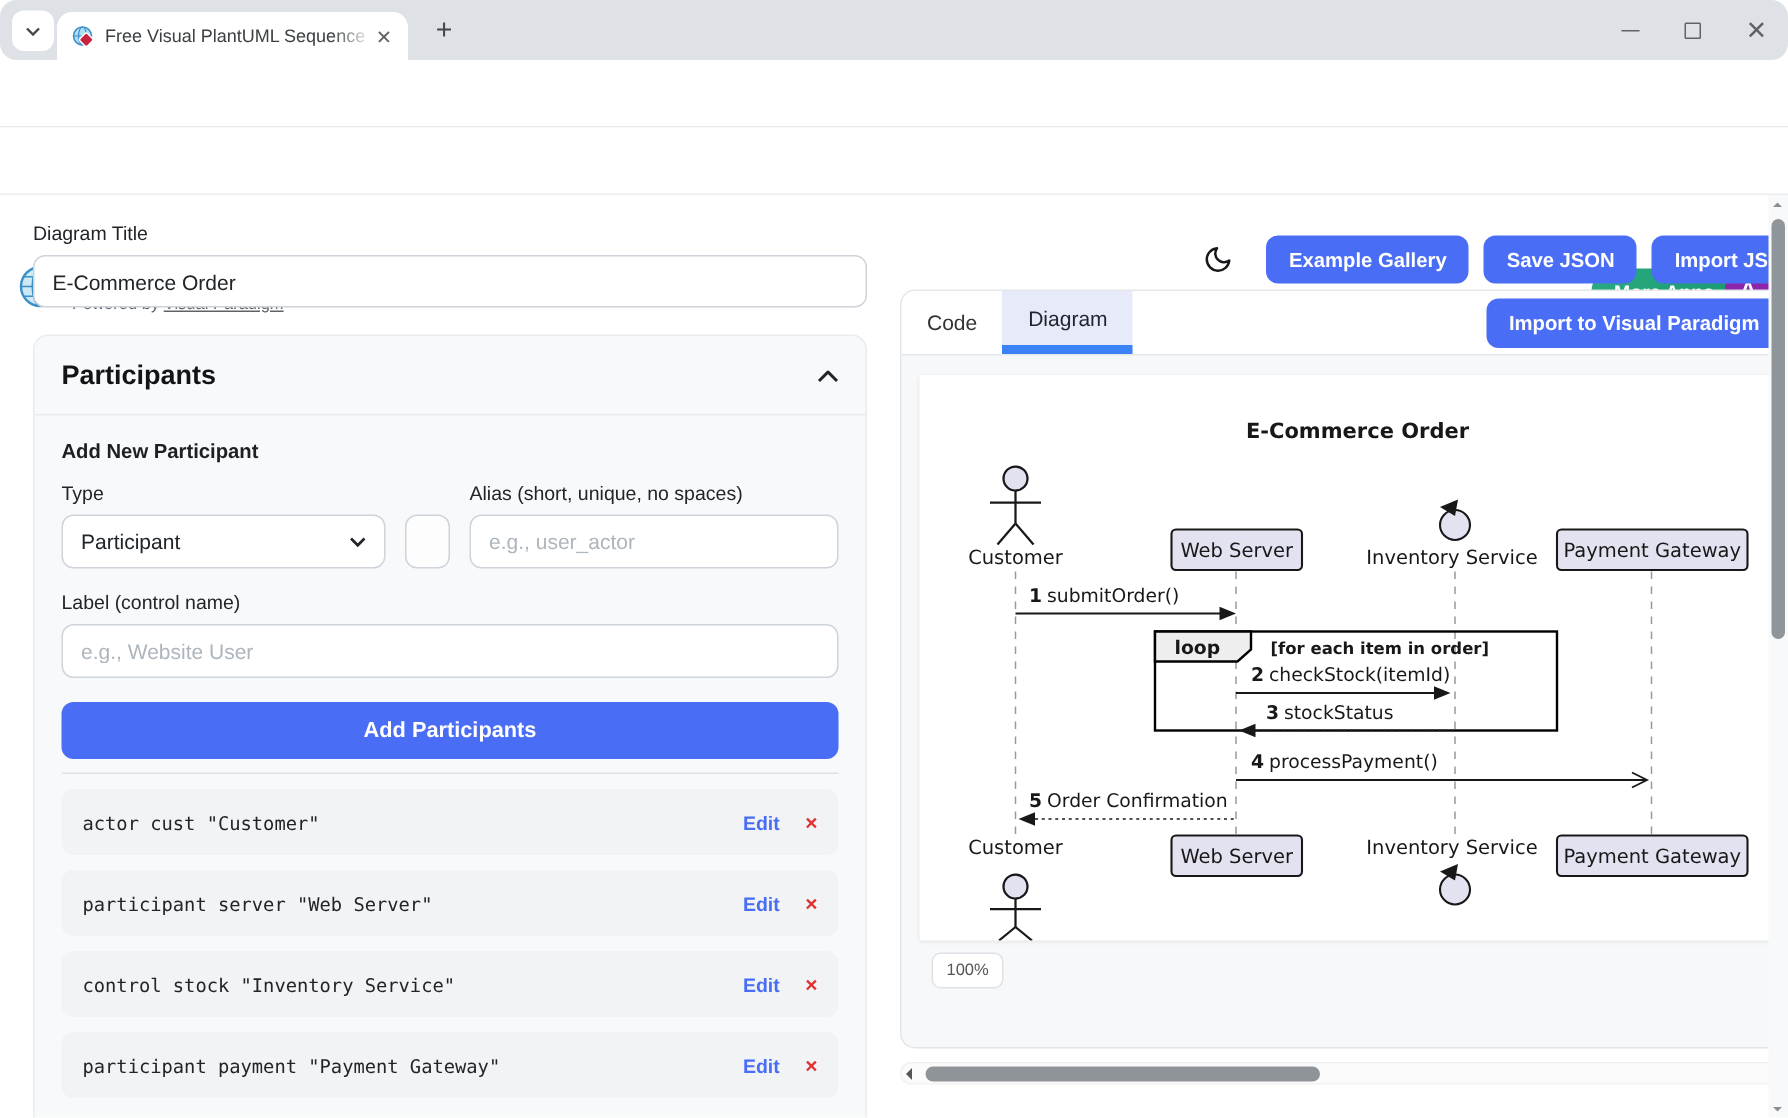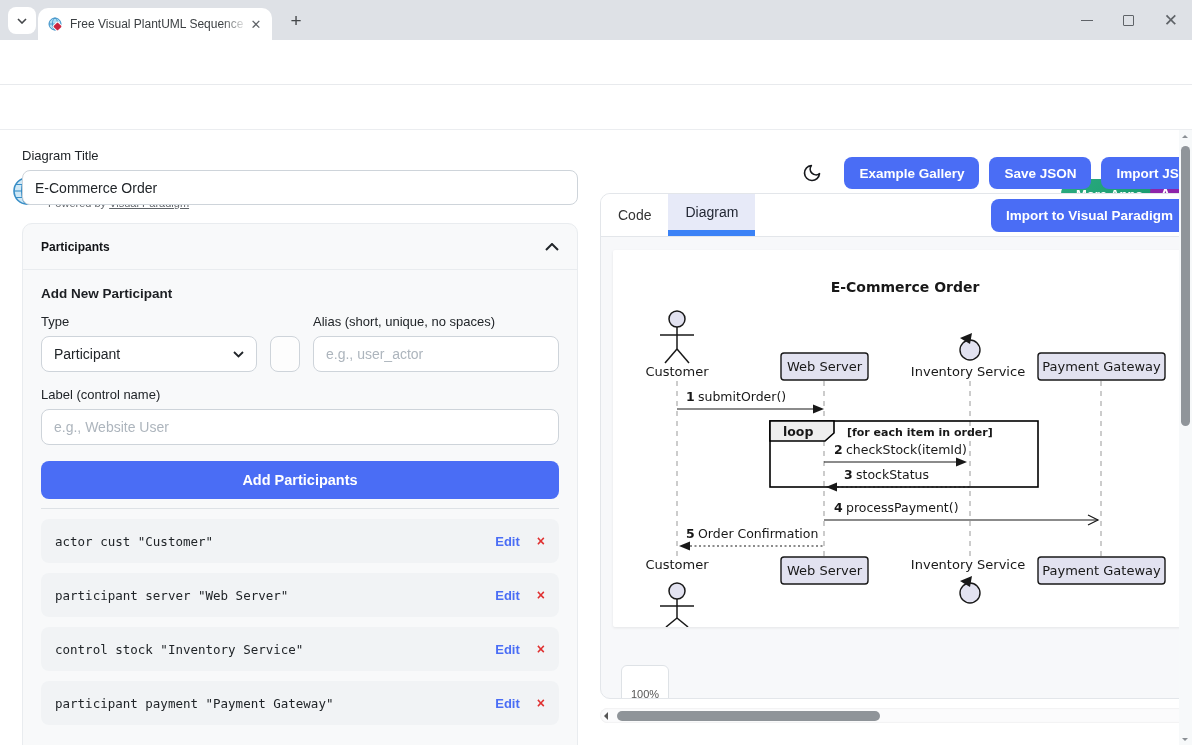--- a/index.html
+++ b/index.html
@@ -1,20 +1,20 @@
 <!DOCTYPE html>
 <html><head>
 <meta charset="utf-8">
 <style>
   * { margin:0; padding:0; box-sizing:border-box; }
   html,body { width:1192px; height:745px; }
   body { position:relative; overflow:hidden; background:#fff; font-family:"Liberation Sans",sans-serif; color:#202124; }
 
   
-  .tabstrip { position:absolute; left:0; top:0; width:1192px; height:40px; background:#dee1e6; }
+  .tabstrip { position:absolute; left:0; top:0; width:1192px; height:40px; background:#dee1e6;border-radius:11px; }
   .tab-search { position:absolute; left:8px; top:7px; width:28px; height:27px; background:#fff; border-radius:8px; display:flex; align-items:center; justify-content:center; }
   .active-tab { position:absolute; left:38px; top:8px; width:234px; height:32px; background:#fff; border-radius:10px 10px 0 0; display:flex; align-items:center; padding:0 8px 0 10px; }
   .tab-title { flex:1; font-size:12px; color:#3c4043; white-space:nowrap; overflow:hidden; -webkit-mask-image:linear-gradient(90deg,#000 85%,transparent); mask-image:linear-gradient(90deg,#000 85%,transparent); }
   .tab-close { width:16px; height:16px; display:flex; align-items:center; justify-content:center; color:#5f6368; font-size:13px; }
   .new-tab { position:absolute; left:284px; top:9px; width:24px; height:24px; display:flex; align-items:center; justify-content:center; font-size:19px; color:#44474a; }
   .win-controls { position:absolute; right:14px; top:0; height:40px; display:flex; align-items:center; gap:30px; color:#5f6368; }
   .win-min { width:12px; border-top:1.5px solid #5f6368; }
   .win-max { width:11px; height:11px; border:1.5px solid #5f6368; border-radius:1px; }
   .win-close { font-size:17px; line-height:1; }
 
@@ -41,21 +41,21 @@
   .more-apps { position:absolute; left:1061px; top:94px; height:30px; padding:0 15px; border-radius:16px; background:linear-gradient(135deg,#2bab80,#17996d); color:#fff; font-size:13px; font-weight:bold; display:flex; align-items:center; border:none; }
   .hdr-avatar { position:absolute; left:1150px; top:93px; width:31px; height:31px; border-radius:50%; background:#8e24aa; color:#fff; font-weight:bold; font-size:15px; display:flex; align-items:center; justify-content:center; }
 
   
   .left-panel { position:absolute; left:22px; top:148px; width:556px; }
   .fld-label { font-size:13px; color:#212529; margin-bottom:7px; }
   .text-input { width:100%; height:35px; border:1px solid #ced4da; border-radius:8px; background:#fff; padding:0 12px; font-size:14px; color:#212529; font-family:"Liberation Sans",sans-serif; }
   .text-input::placeholder { color:#adb5bd; }
   .card { margin-top:18px; background:#f8f9fa; border:1px solid #e9ecef; border-radius:10px; height:640px; overflow:hidden; }
   .card-head { display:flex; align-items:center; justify-content:space-between; padding:16px 18px 15px; border-bottom:1px solid #e9ecef; }
-  .card-head h2 { font-size:12px; color:#121417; }
+  .card-head h2 { font-size:18px; color:#121417; }
   .card-body { padding:16px 18px; }
   .sec-h { font-size:13.5px; font-weight:bold; color:#1c1f23; }
   .form-row { display:flex; gap:13px; margin-top:13px; }
   .col-type { width:216px; }
   .col-alias { flex:1; }
   .mini-box { width:30px; height:36px; align-self:flex-end; background:#fdfdfd; border:1px solid #ced4da; border-radius:8px; }
   .select { height:36px; background:#fff; border:1px solid #ced4da; border-radius:8px; display:flex; align-items:center; justify-content:space-between; padding:0 12px; font-size:14px; color:#212529; }
   .field36 { height:36px; }
   .lbl2 { margin-top:15px; }
   .btn-primary { margin-top:16px; width:100%; height:38px; background:#4a6df5; border:none; border-radius:8px; color:#fff; font-size:14.5px; font-weight:bold; font-family:"Liberation Sans",sans-serif; }
@@ -72,21 +72,21 @@
   .moon-btn { margin-right:12px; display:flex; align-items:center; }
   .btn-blue { height:32px; padding:0 15px; background:#4a6df5; border:none; border-radius:8px; color:#fff; font-size:13.5px; font-weight:bold; display:flex; align-items:center; font-family:"Liberation Sans",sans-serif; }
   .editor-card { margin-top:4px; border:1px solid #e3e6ea; border-radius:10px; background:#f7f8fa; overflow:hidden; height:506px; }
   .tabbar { height:43px; background:#fff; border-bottom:1px solid #e3e6ea; display:flex; align-items:stretch; }
   .tab-item { display:flex; align-items:center; padding:0 17px; font-size:14px; color:#333; }
   .tab-item.active { background:#e7eaf8; border-bottom:6px solid #3b82f6; color:#1f2430; }
   .tabbar-spacer { flex:1; }
   .import-vp { align-self:center; margin-right:25px; height:33px; }
   .canvas-wrap { padding:13px 12px 0; }
   .canvas { background:#fff; height:377px; border-radius:2px; box-shadow:0 1px 3px rgba(0,0,0,.08); }
-  .zoom-badge { display:inline-block; margin:38px 0 0 8px; padding:22px 9px; background:#fff; border:1px solid #dee2e6; border-radius:6px; font-size:11px; color:#555; }
+  .zoom-badge { display:inline-block; margin:8px 0 0 8px; padding:5px 9px; background:#fff; border:1px solid #dee2e6; border-radius:6px; font-size:11px; color:#555; }
   .hscroll { margin-top:9px; height:15px; background:#fbfbfc; border-radius:8px; position:relative; box-shadow:inset 0 0 2px rgba(0,0,0,.12); }
   .hs-thumb { position:absolute; left:17px; top:2.5px; width:263px; height:10px; border-radius:5px; background:#8f9499; }
   .hs-left { position:absolute; left:4px; top:4px; width:0; height:0; border:4px solid transparent; border-right-color:#555; border-left:none; }
   .hs-right { position:absolute; right:4px; top:4px; width:0; height:0; border:4px solid transparent; border-left-color:#555; border-right:none; }
   .vscroll { position:absolute; right:0; top:130px; width:13px; height:615px; background:#f7f9fa; }
   .vs-up { position:absolute; left:3px; top:5px; width:0; height:0; border:3.5px solid transparent; border-bottom-color:#8a8f94; border-top:none; }
   .vs-down { position:absolute; left:3px; bottom:4px; width:0; height:0; border:3.5px solid transparent; border-top-color:#8a8f94; border-bottom:none; }
   .vs-thumb { position:absolute; left:2px; top:16px; width:9px; height:280px; border-radius:5px; background:#90959a; }
 
   

